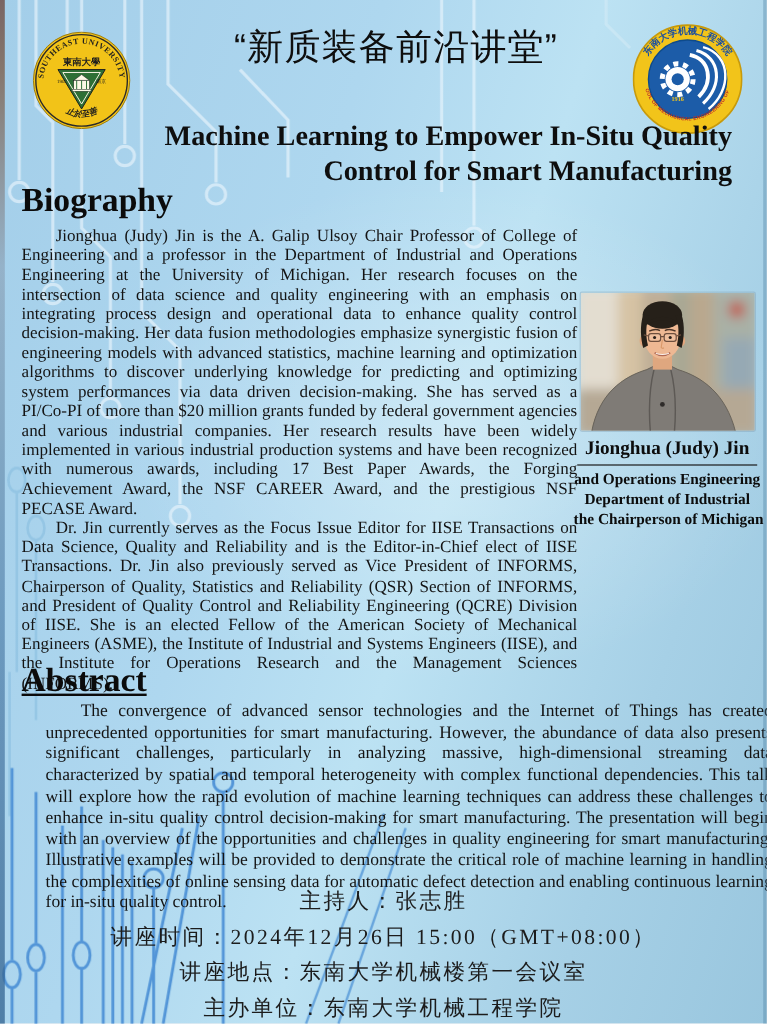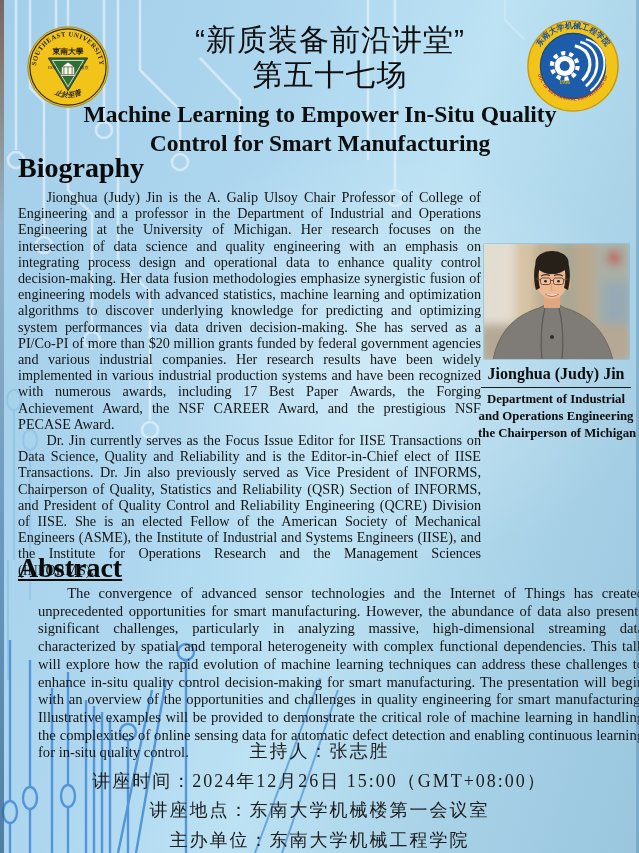--- a/index.html
+++ b/index.html
@@ -19,21 +19,21 @@
     background:rgba(70,120,155,.35); }
   .content{ position:absolute; inset:0; z-index:1; }
 
   .logo{ position:absolute; }
   .logo-seu{ left:27px; top:26px; width:82px; height:82px; }
   .logo-sme{ left:527px; top:20px; width:92px; height:92px; }
 
   .title-cn{ position:absolute; left:120px; top:22px; width:420px; text-align:center;
     font-family:"Liberation Sans","DejaVu Sans",sans-serif; font-weight:400;
     font-size:30px; line-height:35px; color:#0e0e0e; letter-spacing:1px; }
-  .title-en{ position:absolute; left:30px; top:100px; width:580px; text-align:center;
+  .title-en{ position:absolute; left:30px; top:100px; width:580px; text-align:right;
     font-weight:700; font-size:23.5px; line-height:29px; color:#0e0e0e; }
 
   .sec-heading{ position:absolute; left:18px; font-weight:700; font-size:28px; color:#0b0b0b; }
   .h-bio{ top:152px;text-align:right; }
   .h-abs{ top:552px;text-decoration:underline; }
 
   .bio-text{ position:absolute; left:18px; top:189px; width:463px;
     font-size:14.2px; line-height:16.2px; text-align:justify; color:#141414; }
   .bio-text p{ text-indent:2em; }
   .bio-text p + p{ margin-top:0; }
@@ -168,21 +168,20 @@
           <path d="M52,28 C70,32 74,52 60,66" stroke="#ffffff" stroke-width="3.4" fill="none"></path>
           <path d="M58,24 C80,30 82,56 64,72" stroke="#ffffff" stroke-width="2.8" fill="none"></path>
           <path d="M64,21 C90,28 90,60 69,77" stroke="#ffffff" stroke-width="2.2" fill="none"></path>
         </g>
         <text x="41" y="70" text-anchor="middle" font-size="5.6" font-weight="bold" fill="#f2c41a">1916</text>
       </svg>
     </div>
 
     <div class="title-cn">
       <div>“新质装备前沿讲堂”</div>
-      <div>第五十七场</div>
     </div>
     <div class="title-en">
       <div>Machine Learning to Empower In-Situ Quality</div>
       <div>Control for Smart Manufacturing</div>
     </div>
 
     <h2 class="sec-heading h-bio">Biography</h2>
     <div class="bio-text">
       <p>Jionghua (Judy) Jin is the A. Galip Ulsoy Chair Professor of College of Engineering and a professor in the Department of Industrial and Operations Engineering at the University of Michigan. Her research focuses on the intersection of data science and quality engineering with an emphasis on integrating process design and operational data to enhance quality control decision-making. Her data fusion methodologies emphasize synergistic fusion of engineering models with advanced statistics, machine learning and optimization algorithms to discover underlying knowledge for predicting and optimizing system performances via data driven decision-making. She has served as a PI/Co-PI of more than $20 million grants funded by federal government agencies and various industrial companies. Her research results have been widely implemented in various industrial production systems and have been recognized with numerous awards, including 17 Best Paper Awards, the Forging Achievement Award, the NSF CAREER Award, and the prestigious NSF PECASE Award.</p>
       <p>Dr. Jin currently serves as the Focus Issue Editor for IISE Transactions on Data Science, Quality and Reliability and is the Editor-in-Chief elect of IISE Transactions. Dr. Jin also previously served as Vice President of INFORMS, Chairperson of Quality, Statistics and Reliability (QSR) Section of INFORMS, and President of Quality Control and Reliability Engineering (QCRE) Division of IISE. She is an elected Fellow of the American Society of Mechanical Engineers (ASME), the Institute of Industrial and Systems Engineers (IISE), and the Institute for Operations Research and the Management Sciences (INFORMS).</p>
@@ -230,22 +229,22 @@
             <circle cx="73.5" cy="37.3" r="1.3" fill="#2a201b"></circle>
             <path d="M67,39 L66,45.5 q1,1.4 2.2,0.3" stroke="#d99868" stroke-width="0.9" fill="none"></path>
             <path d="M60.5,50 Q67,54.5 73.5,50" stroke="#b06a55" stroke-width="1.4" fill="none"></path>
             <path d="M61.5,50.3 Q67,52.6 72.5,50.3" stroke="#ffffff" stroke-width="0.9" fill="none" opacity="0.85"></path>
           </g>
         </svg>
       </div>
       <div class="speaker-name">Jionghua (Judy) Jin</div>
       <div class="caption-divider"></div>
       <div class="affiliation">
+        <div>and Operations Engineering</div>
         <div>Department of Industrial</div>
-        <div>and Operations Engineering</div>
         <div>the Chairperson of Michigan</div>
       </div>
     </div>
 
     <h2 class="sec-heading h-abs">Abstract</h2>
     <p class="abstract-text">The convergence of advanced sensor technologies and the Internet of Things has created unprecedented opportunities for smart manufacturing. However, the abundance of data also presents significant challenges, particularly in analyzing massive, high-dimensional streaming data characterized by spatial and temporal heterogeneity with complex functional dependencies. This talk will explore how the rapid evolution of machine learning techniques can address these challenges to enhance in-situ quality control decision-making for smart manufacturing. The presentation will begin with an overview of the opportunities and challenges in quality engineering for smart manufacturing. Illustrative examples will be provided to demonstrate the critical role of machine learning in handling the complexities of online sensing data for automatic defect detection and enabling continuous learning for in-situ quality control.</p>
 
     <div class="footer">
       <div class="line">主持人：张志胜</div>
       <div class="line">讲座时间：2024年12月26日 15:00（GMT+08:00）</div>

